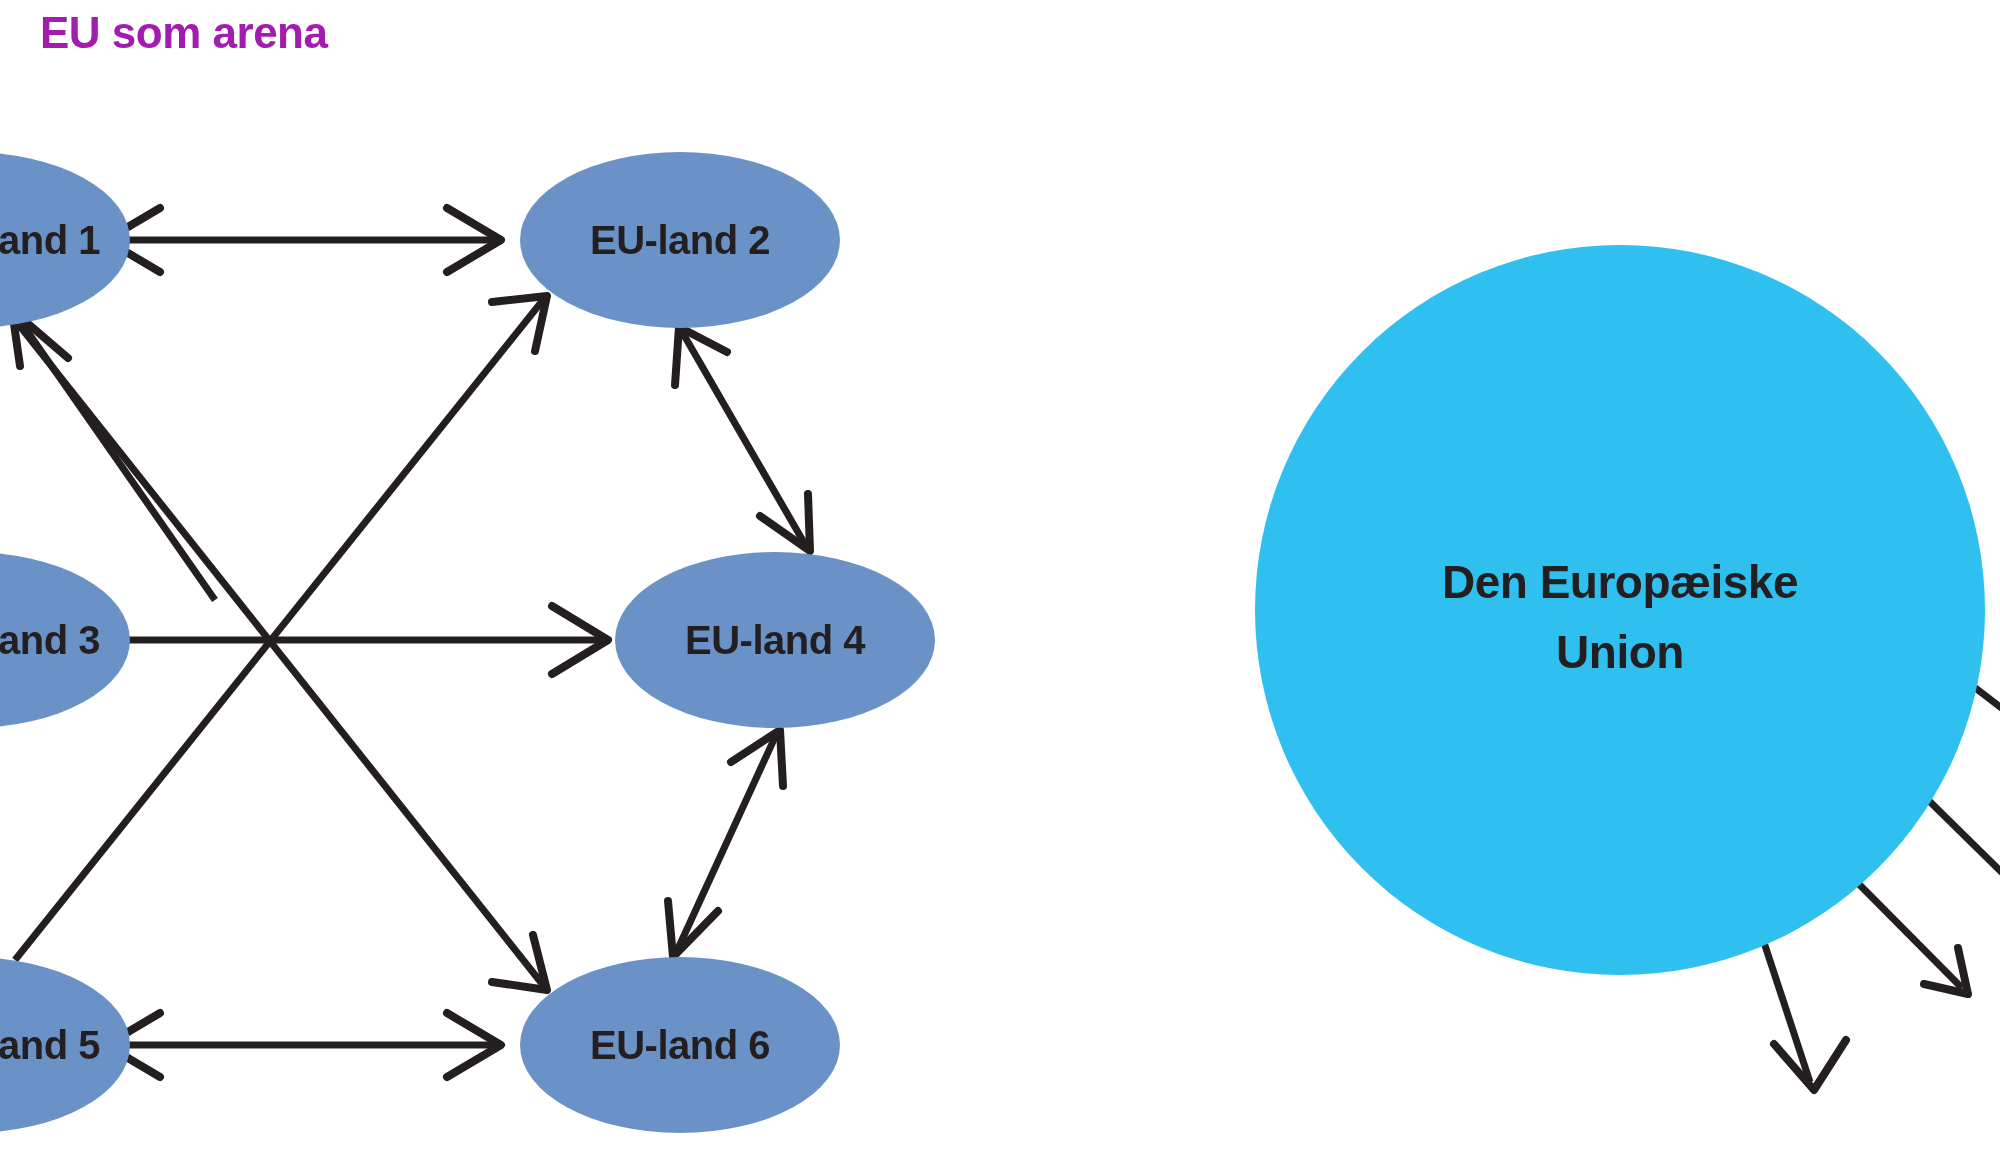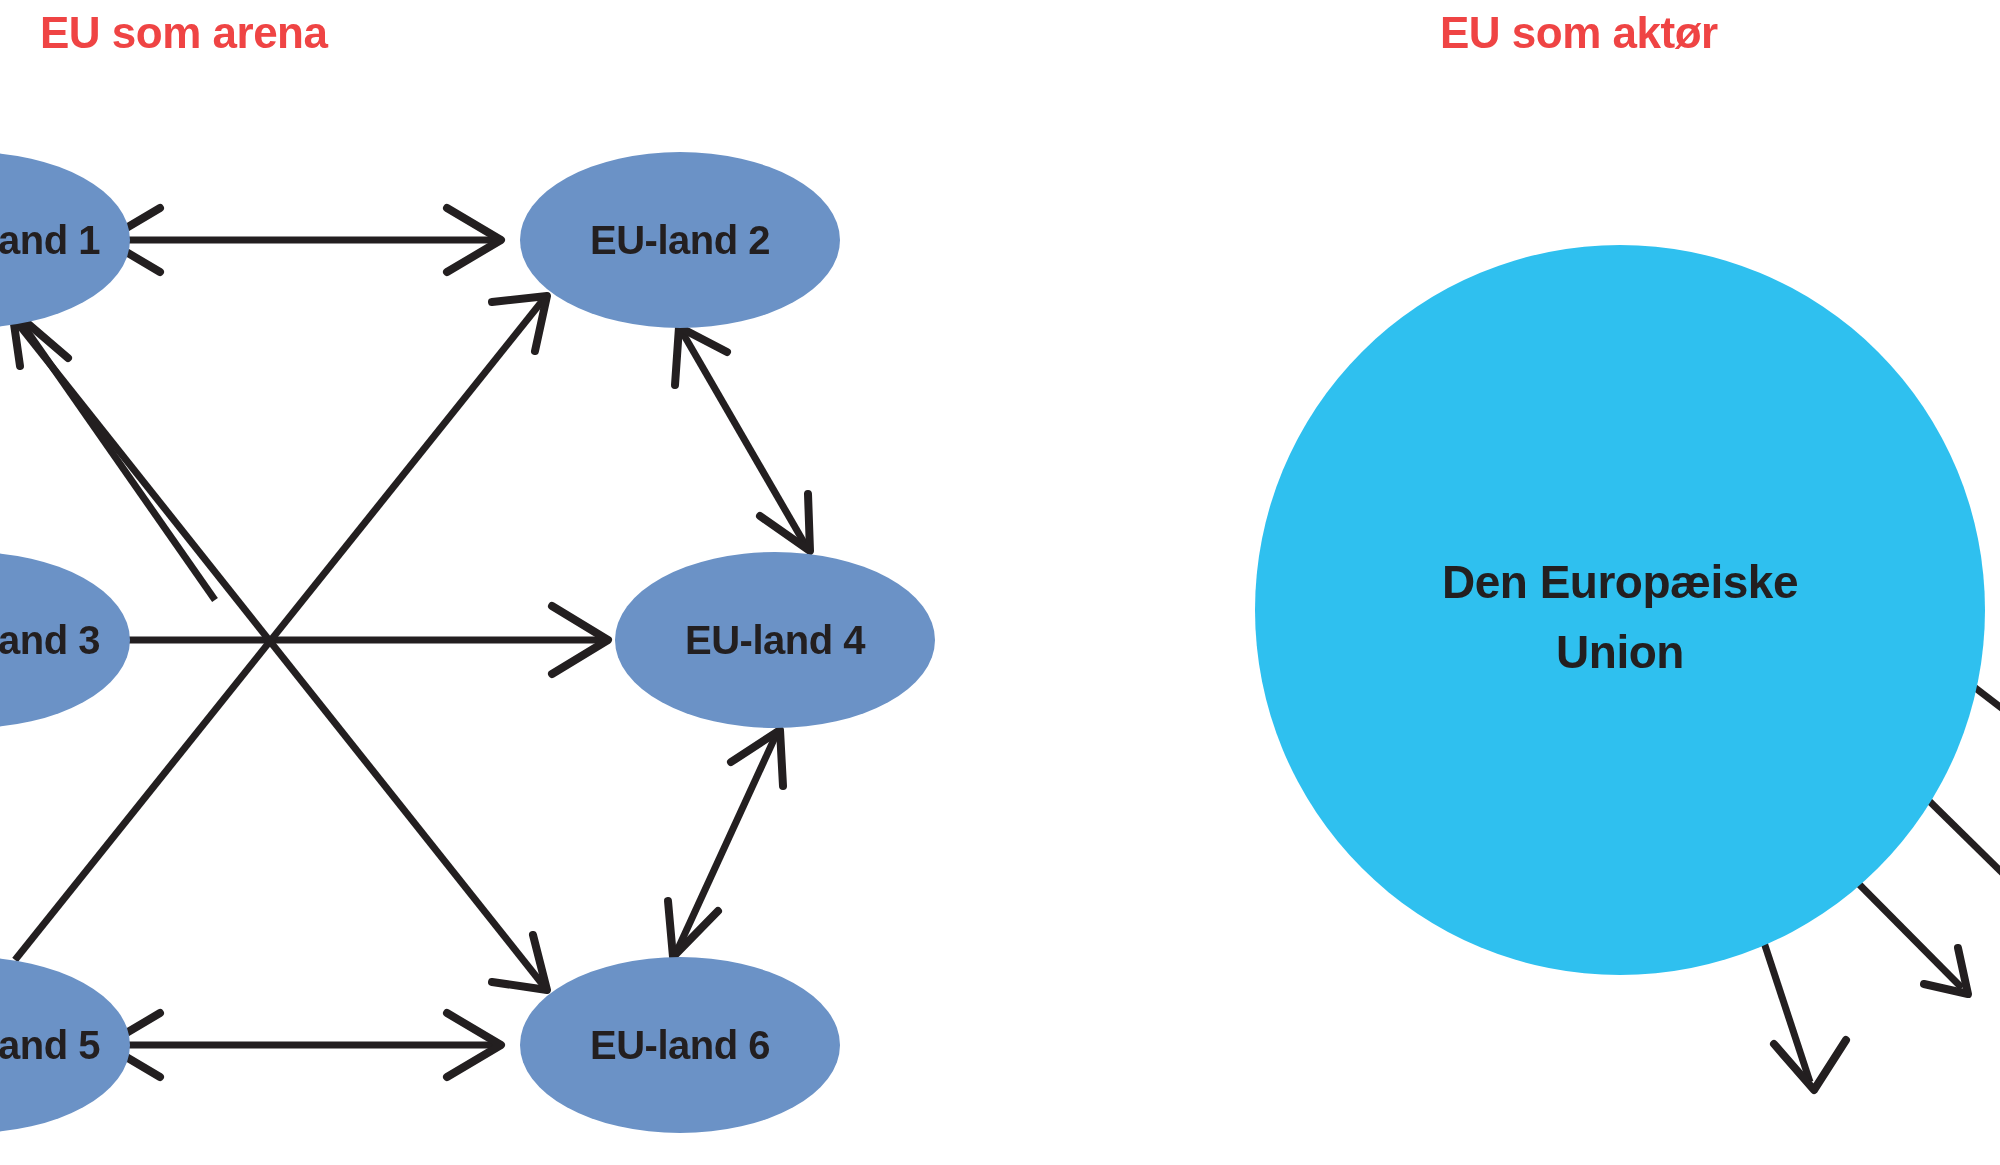--- a/index.html
+++ b/index.html
@@ -15,21 +15,21 @@
     width: 2000px;
     height: 1165px;
     background: #ffffff;
     overflow: hidden;
   }
   .panel-title {
     position: absolute;
     font-family: "Liberation Sans", sans-serif;
     font-weight: bold;
     font-size: 44px;
-    color: #ef4444;
+    color: #a21caf;
     letter-spacing: -0.5px;
     white-space: nowrap;
   }
   #title-arena { left: 40px;  top: 8px; }
   #title-aktor { left: 1440px; top: 8px; }
 
   svg.layer {
     position: absolute;
     left: 0;
     top: 0;
@@ -66,21 +66,20 @@
     stroke-linejoin: round;
   }
 </style>
 </head>
 <body>
 
 <div id="stage">
 
   <div class="panel-title" id="title-arena">EU som arena</div>
 
-  <div class="panel-title" id="title-aktor">EU som aktør</div>
 
   <svg class="layer" viewBox="0 0 2000 1165">
 
     <g>
 
       <g>
         <line class="edge" x1="108" y1="240" x2="498" y2="240"></line>
         <polyline class="head" points="160,208 106,240 160,272"></polyline>
         <polyline class="head" points="447,208 501,240 447,272"></polyline>
       </g>

